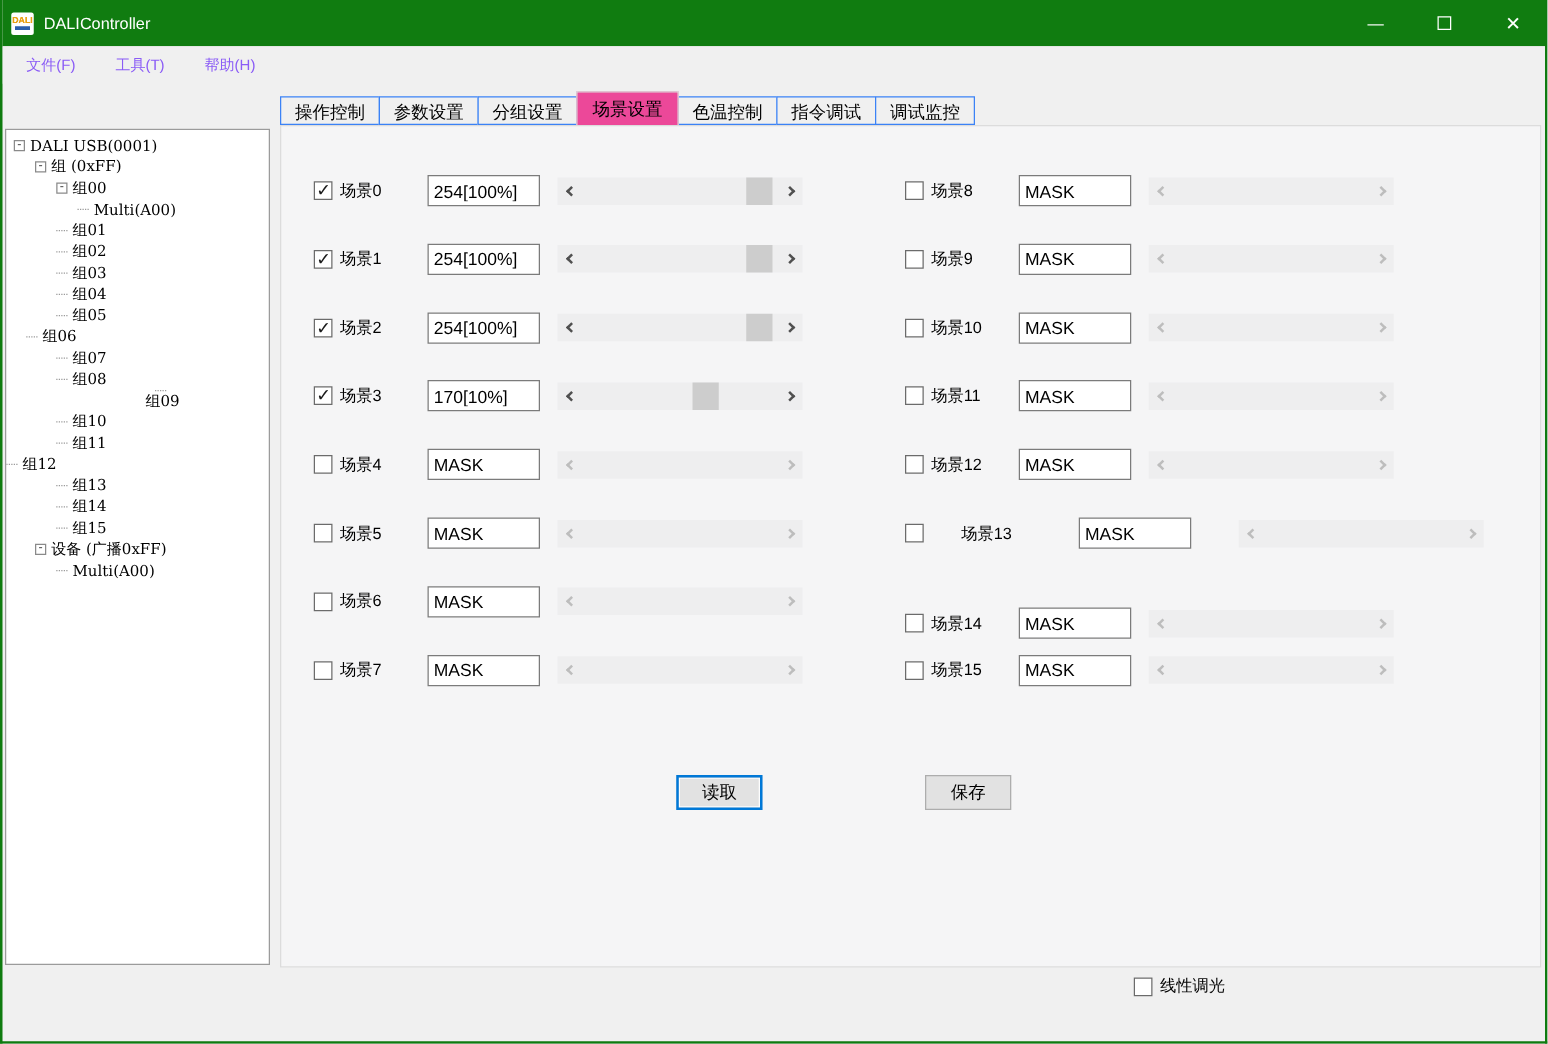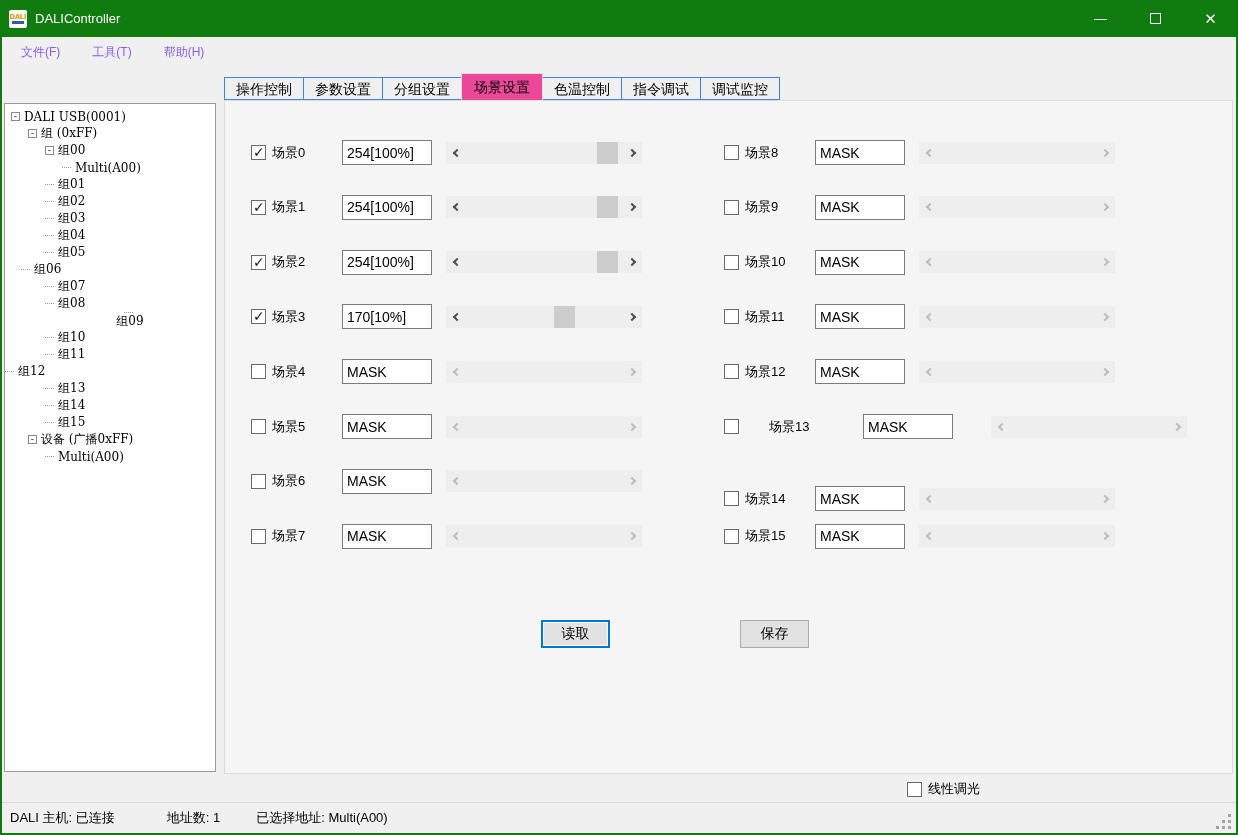--- a/index.html
+++ b/index.html
@@ -496,27 +496,14 @@
           </div>
       </div>
     </div>
   </div>
 
   <div class="linear-row">
     <span class="cb"></span>
     <span class="lbl">线性调光</span>
   </div>
 
-  <div class="statusbar">
-    <span class="s1">DALI 主机: 已连接</span>
-    <span class="s2">地址数: 1</span>
-    <span class="s3">已选择地址: Multi(A00)</span>
-    <div class="grip">
-        <i></i>
-        <i></i>
-        <i></i>
-        <i></i>
-        <i></i>
-        <i></i>
-      </div>
-  </div>
 
 </div>
 
 </body></html>

